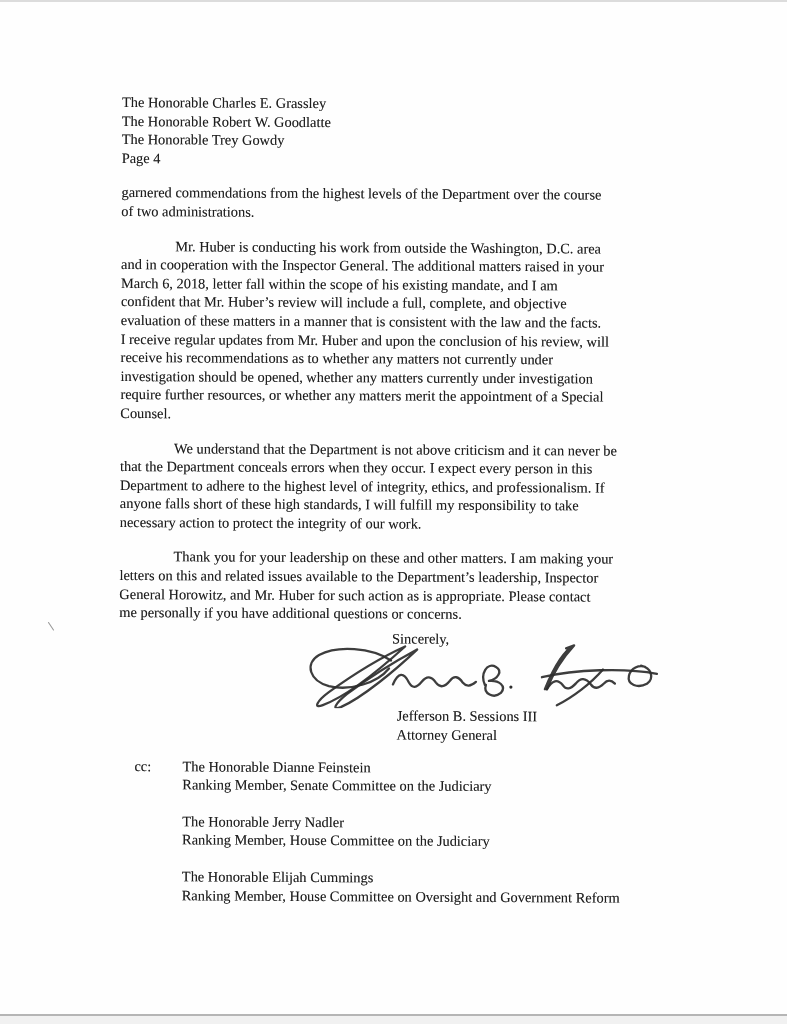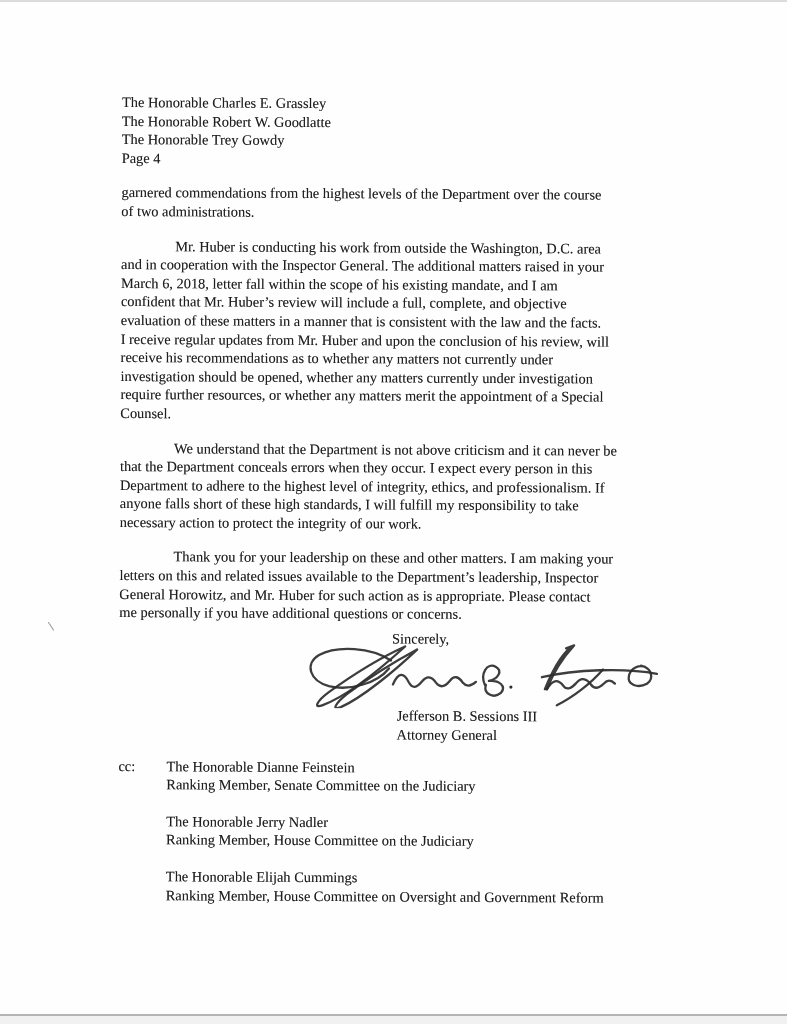--- a/index.html
+++ b/index.html
@@ -21,21 +21,21 @@
     transform:rotate(0.3deg);transform-origin:0 0;
     text-shadow:0 0 0.5px rgba(30,30,30,0.45);
   }
   .txt{white-space:pre-line;}
   .para{margin:16px 0 0 0;}
   .para.indent{text-indent:54px;}
   .closing{margin-top:6px;padding-left:273px;}
   .sig{display:block;margin:-5px 0 0 186px;}
   .sig-block{margin-top:-2px;padding-left:278px;}
   .cc{margin-top:14px;display:flex;align-items:flex-start;}
-  .cc-label{width:48px;flex:0 0 48px;}
+  .cc-label{width:48px;flex:0 0 48px;margin-left:16px;}
   .cc-entry{margin-bottom:18px;}
   .cc-entry:last-child{margin-bottom:0;}
   .sigpath{fill:none;stroke:#2d2d2d;stroke-width:2.3;stroke-linecap:round;stroke-linejoin:round;opacity:.92;}
 </style>
 </head>
 <body>
 
 <div class="page">
   <div class="edge-top"></div>
 

